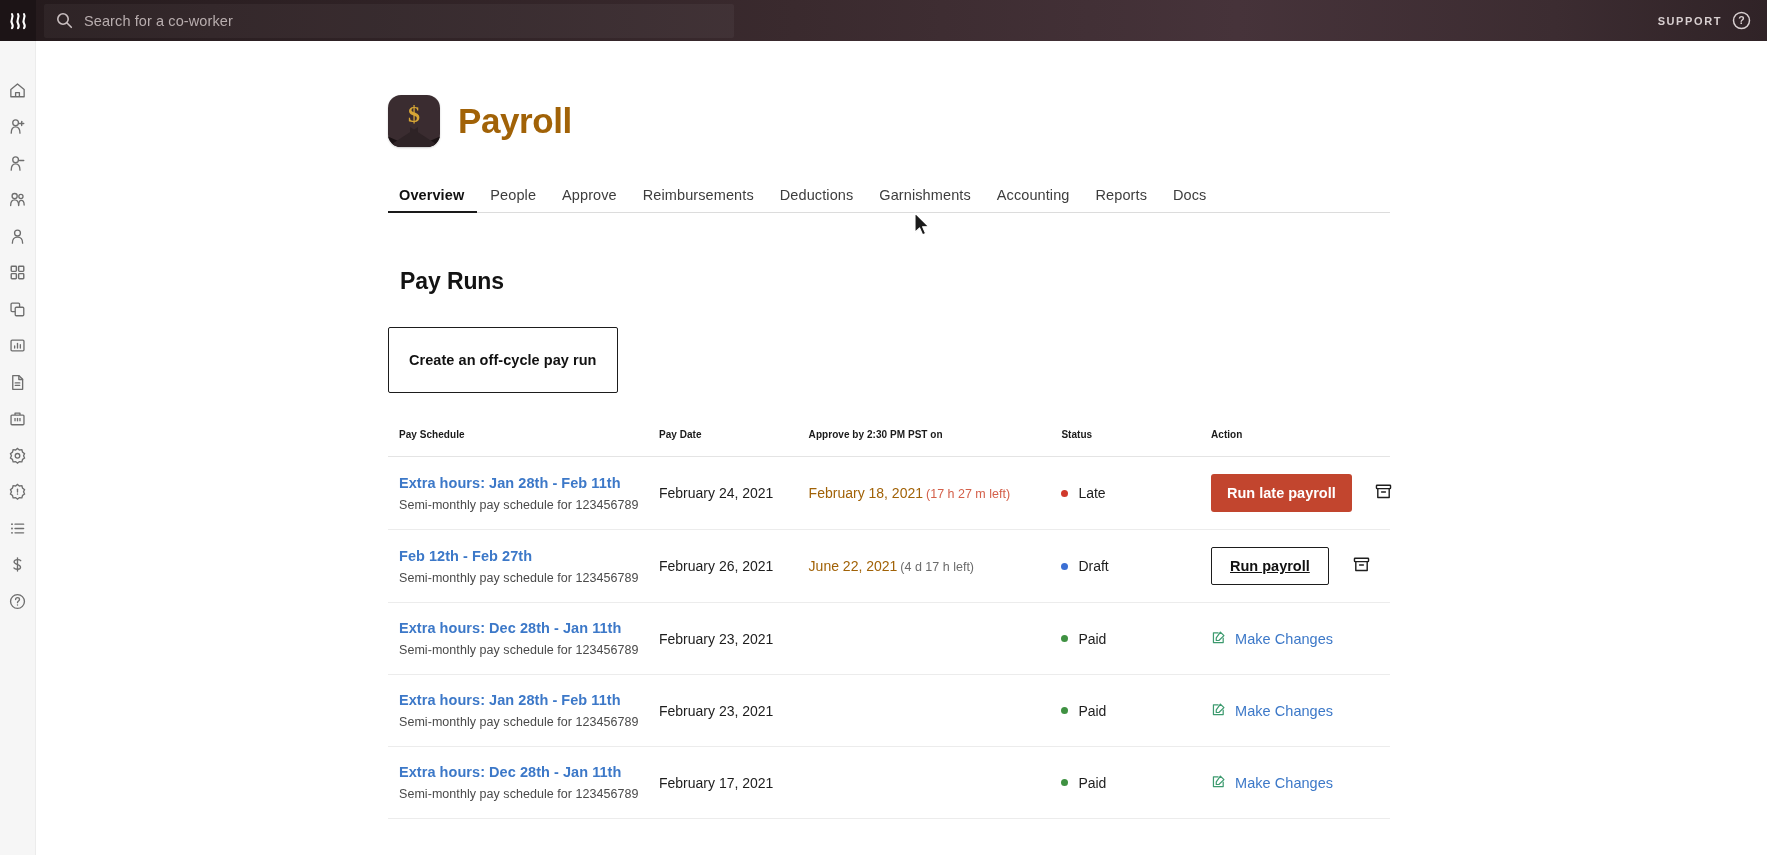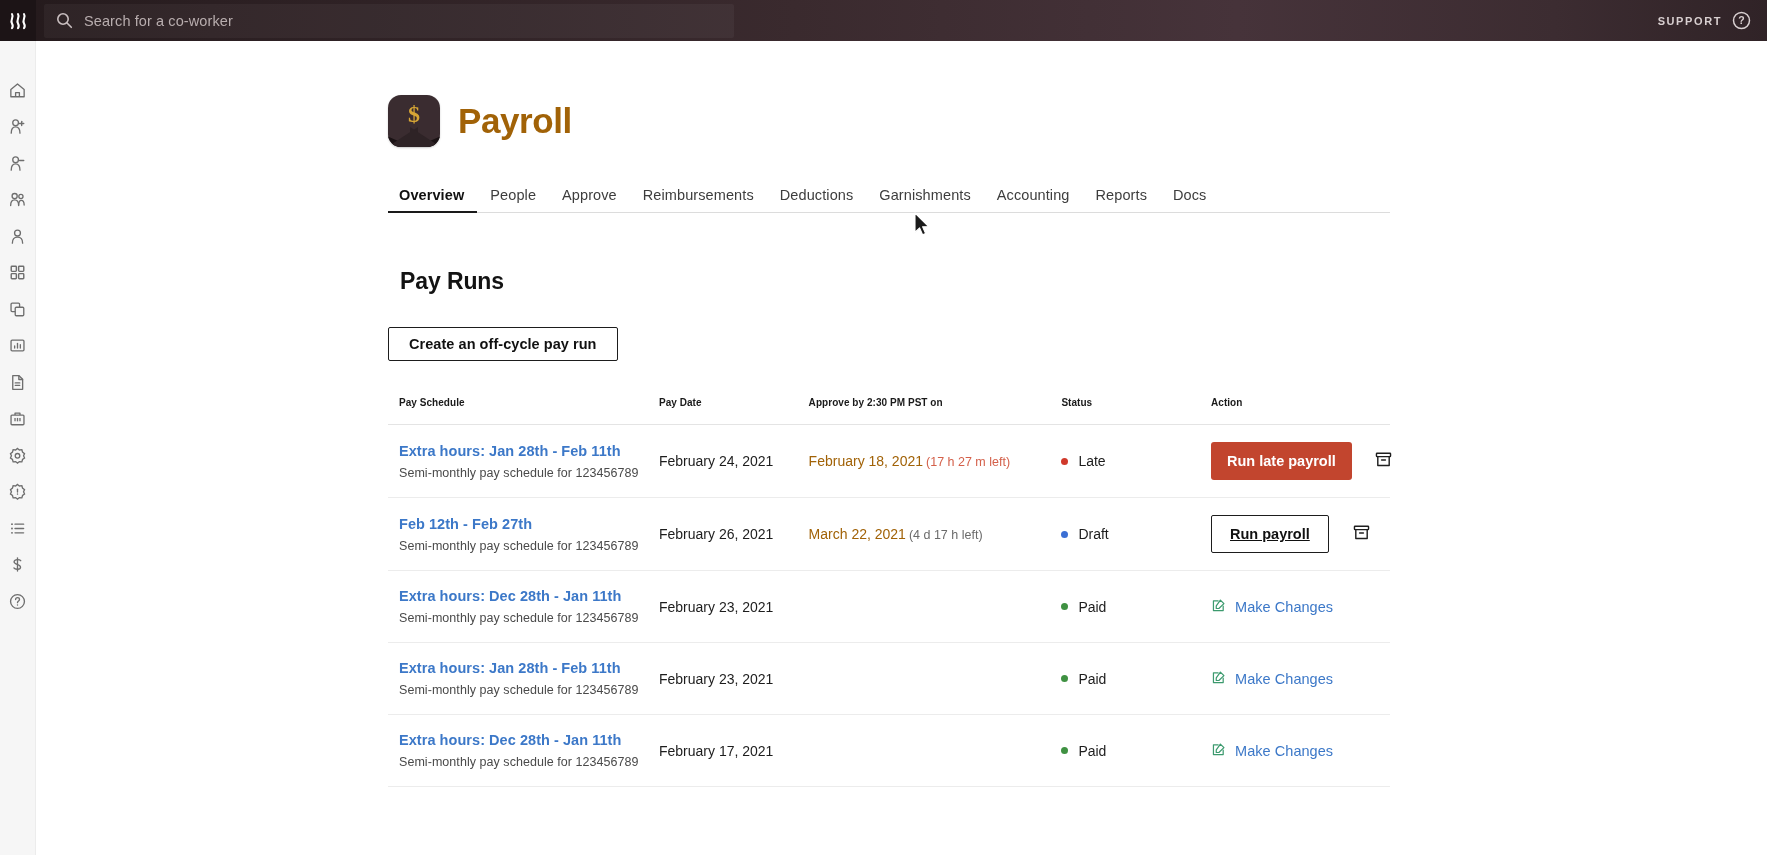--- a/index.html
+++ b/index.html
@@ -207,21 +207,21 @@
     background: #fff;
     border: 1px solid #d9d9d9;
     border-bottom: 1px solid #fff;
     border-radius: 2px 2px 0 0;
   }
 
   .offcycle-btn {
     margin-top: 32px;
     margin-left: 0;
     display: inline-block;
-    padding: 8px 20px;
+    padding: 24px 20px;
     border: 1.6px solid #1d1d1d;
     background: #fff;
     color: #111;
     font-size: 14.5px;
     font-weight: 700;
     font-family: "Liberation Sans", sans-serif;
     border-radius: 2px;
     cursor: pointer;
     letter-spacing: 0.05px;
   }
@@ -560,21 +560,21 @@
                 </button>
               </div>
             </td>
           </tr>
           <tr>
             <td class="c-sched">
               <a class="sched-link">Feb 12th - Feb 27th</a>
               <div class="sched-sub">Semi-monthly pay schedule for 123456789</div>
             </td>
             <td class="c-date">February 26, 2021</td>
-            <td class="c-approve"><span class="approve-main">March 22, 2021</span><span class="approve-left norm">(4 d 17 h left)</span></td>
+            <td class="c-approve"><span class="approve-main">June 22, 2021</span><span class="approve-left norm">(4 d 17 h left)</span></td>
             <td class="c-status">
               <div class="status-cell">
                 <span class="dot" style="background: rgb(59, 111, 212);"></span>
                 <span class="status-text">Draft</span>
               </div>
             </td>
             <td class="c-action">
               <div class="action-cell">
                 <button class="btn-outline">Run payroll</button>
                 <button class="archive-btn">

